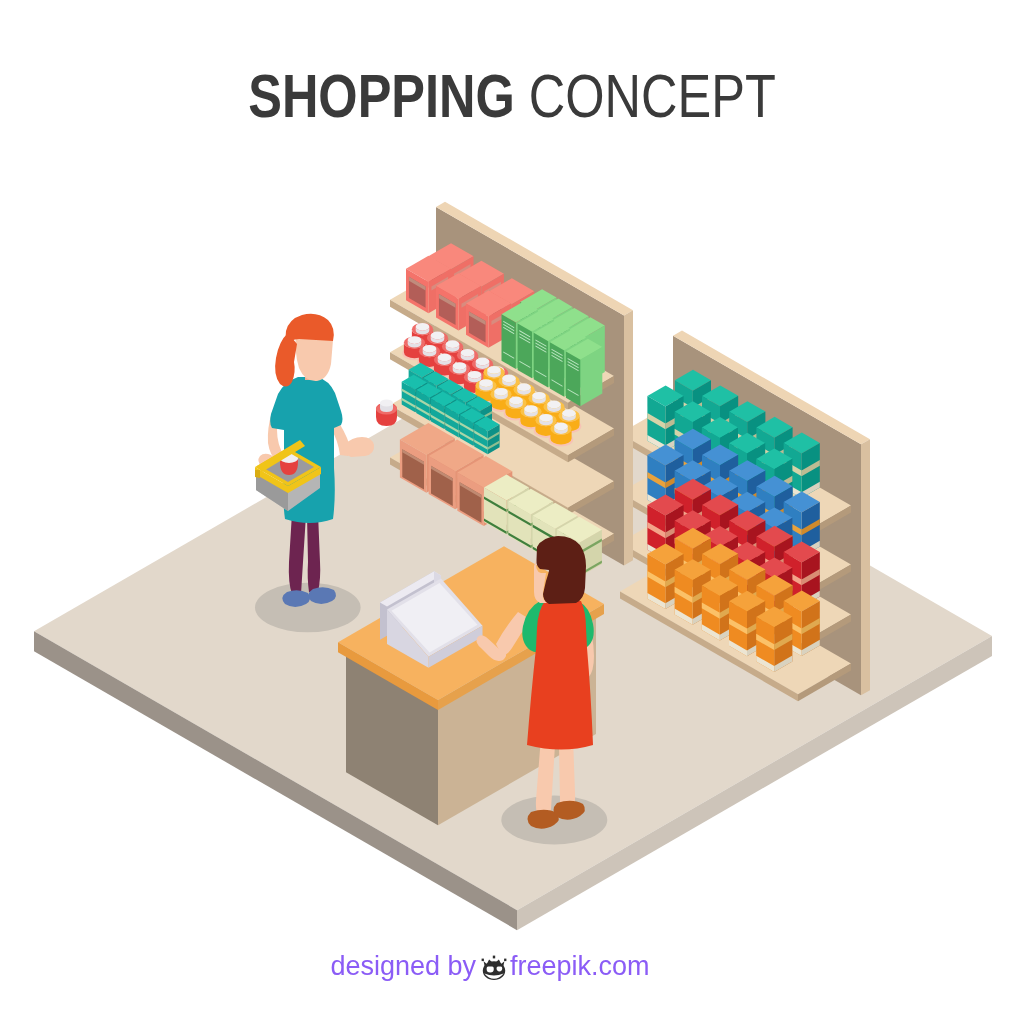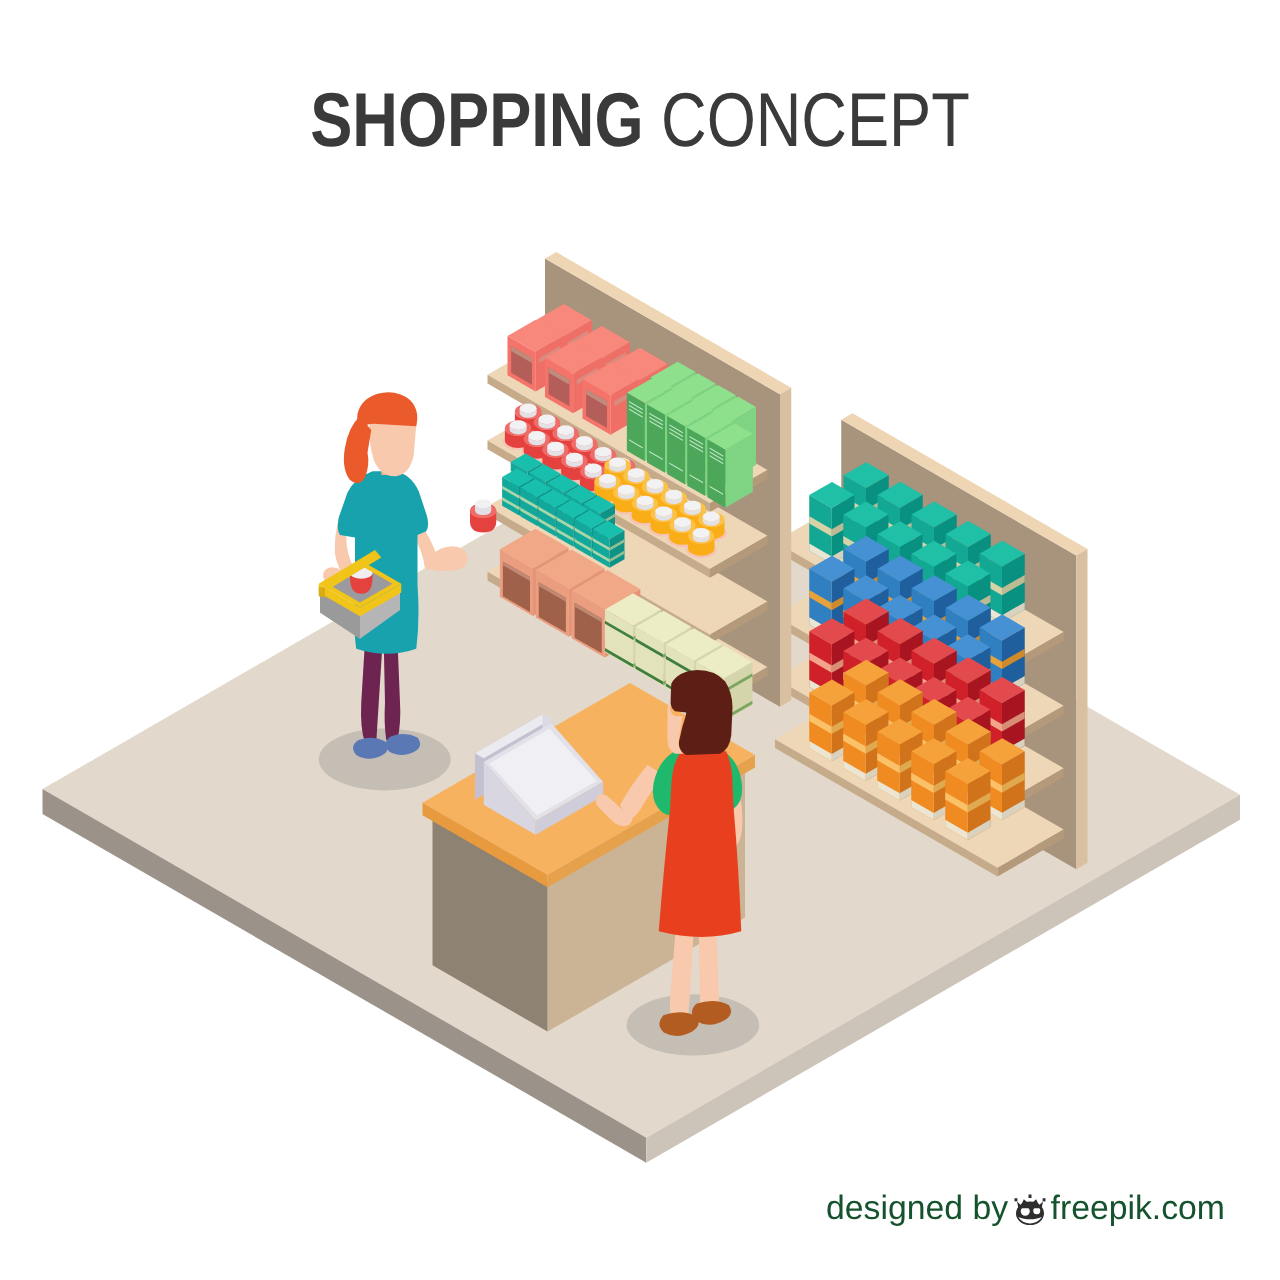--- a/index.html
+++ b/index.html
@@ -2,21 +2,21 @@
 <html><head>
 <meta charset="utf-8">
 <title>Shopping Concept</title>
 <style>
   html,body{margin:0;padding:0;background:#ffffff;}
   body{width:1024px;height:1024px;overflow:hidden;font-family:"Liberation Sans",sans-serif;}
   #stage{position:relative;width:1024px;height:1024px;background:#fff;text-decoration:underline;}
   #title{position:absolute;left:0;top:65px;width:1024px;text-align:center;font-size:61px;line-height:62px;color:#3a3a3a;white-space:nowrap;transform:scaleX(0.828);transform-origin:512px 0;}
   #title .b{font-weight:700;}
   #title .r{font-weight:400;}
-  #credit{position:absolute;left:0;top:950px;width:980px;text-align:right;font-size:27px;line-height:32px;color:#14532d;white-space:nowrap;}
+  #credit{position:absolute;left:0;top:950px;width:980px;text-align:center;font-size:27px;line-height:32px;color:#8b5cf6;white-space:nowrap;}
   #credit .logo{display:inline-block;vertical-align:-7px;margin:0 1px 0 3px;}
   svg.layer{position:absolute;left:0;top:0;}
 </style>
 </head>
 <body>
 
 <div id="stage">
   <svg class="layer" id="scene" width="1024" height="1024" viewBox="0 0 1024 1024">
       <g>
         <polygon points="509.00,357.00 992.00,635.88 517.00,910.15 34.00,631.26" fill="#e2d8cb"></polygon>

